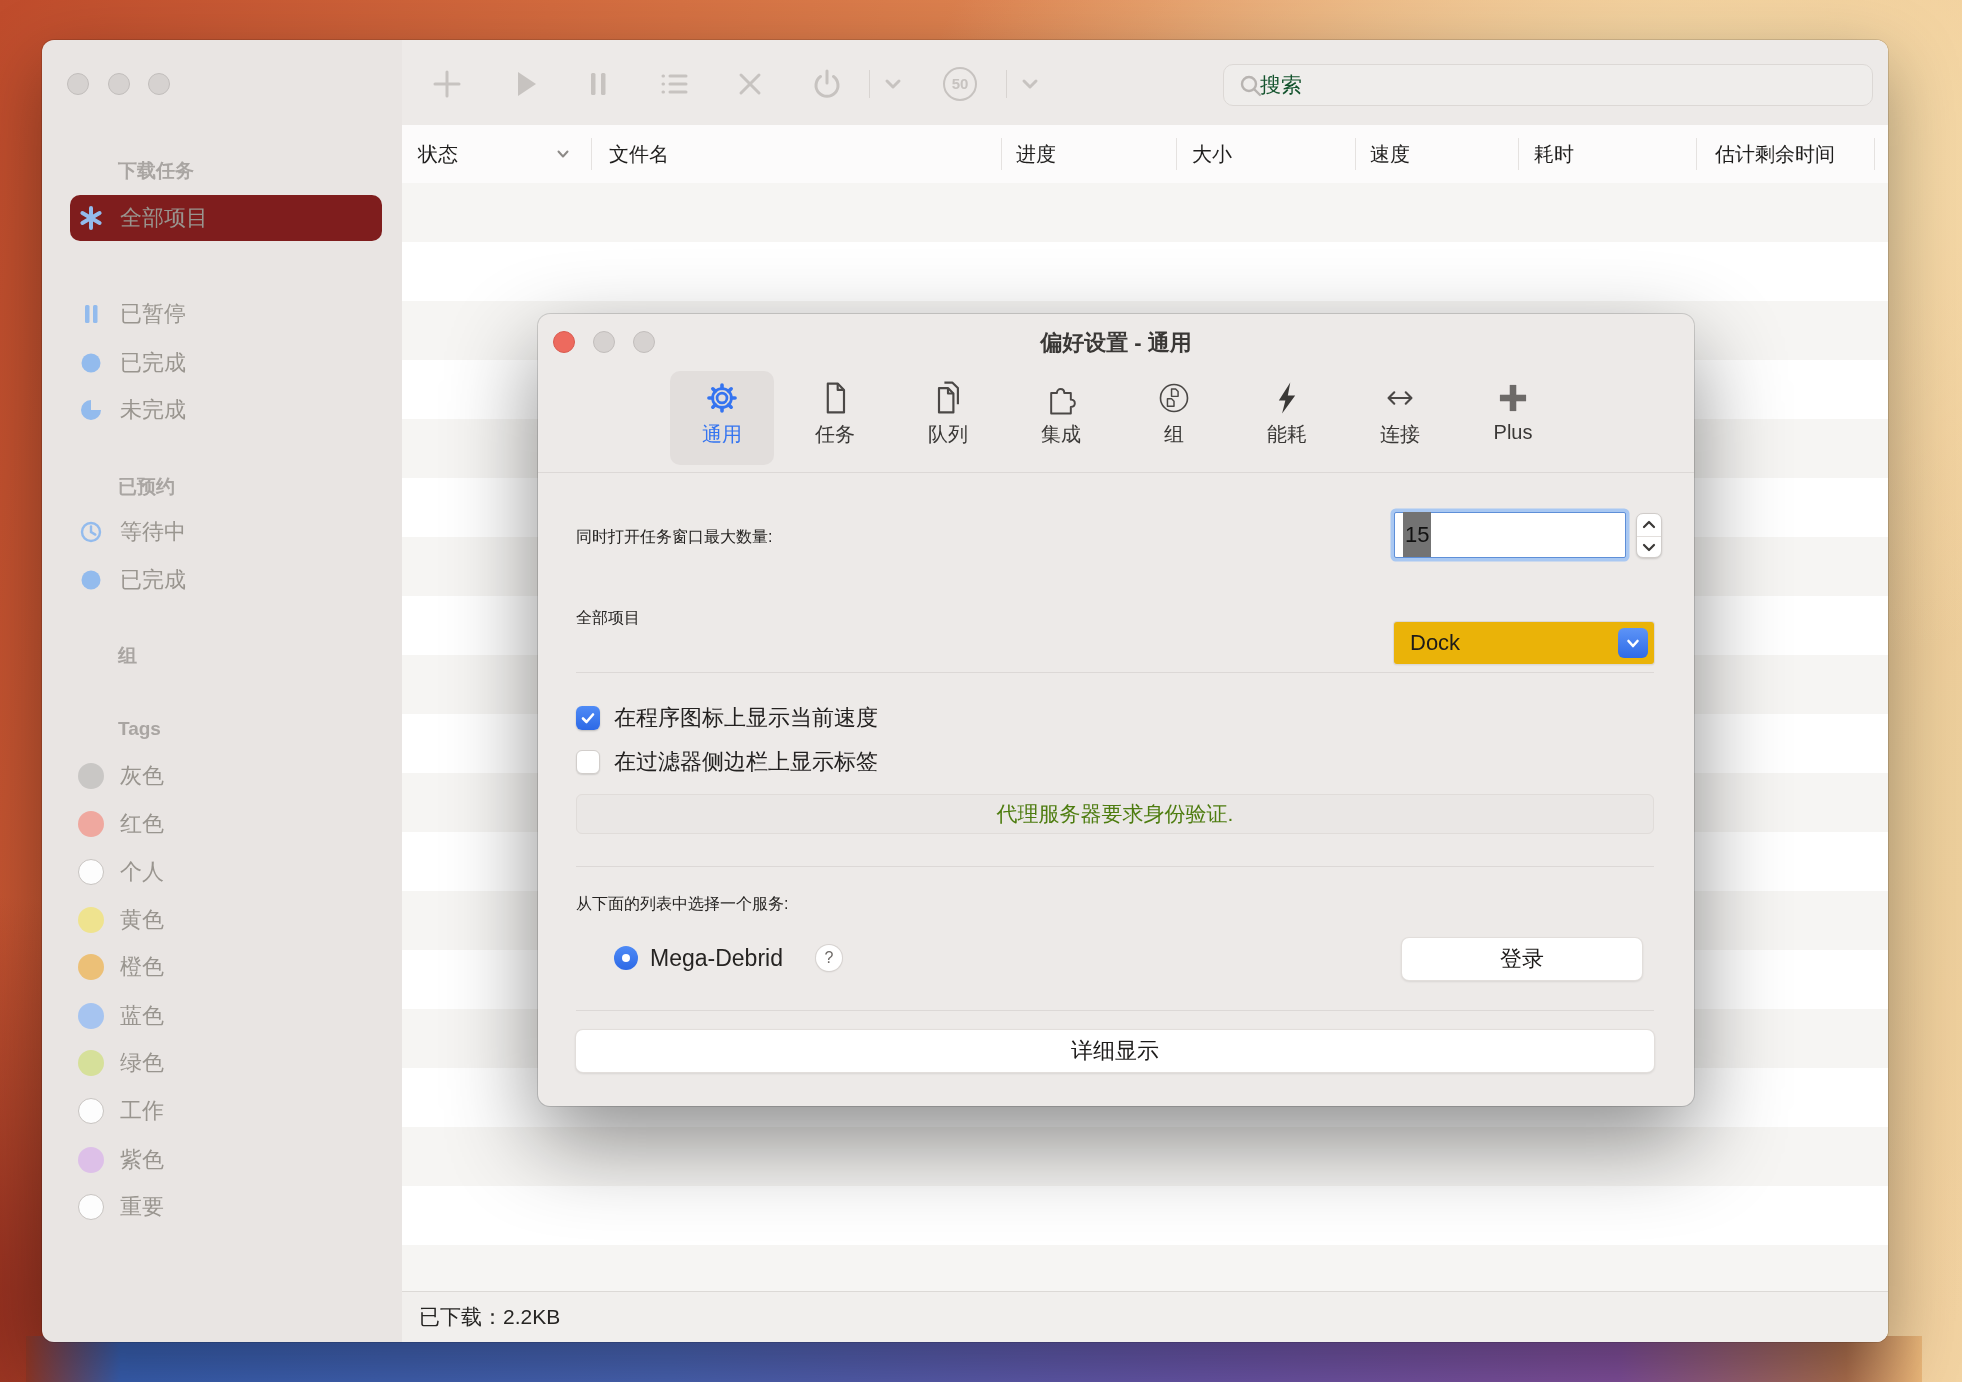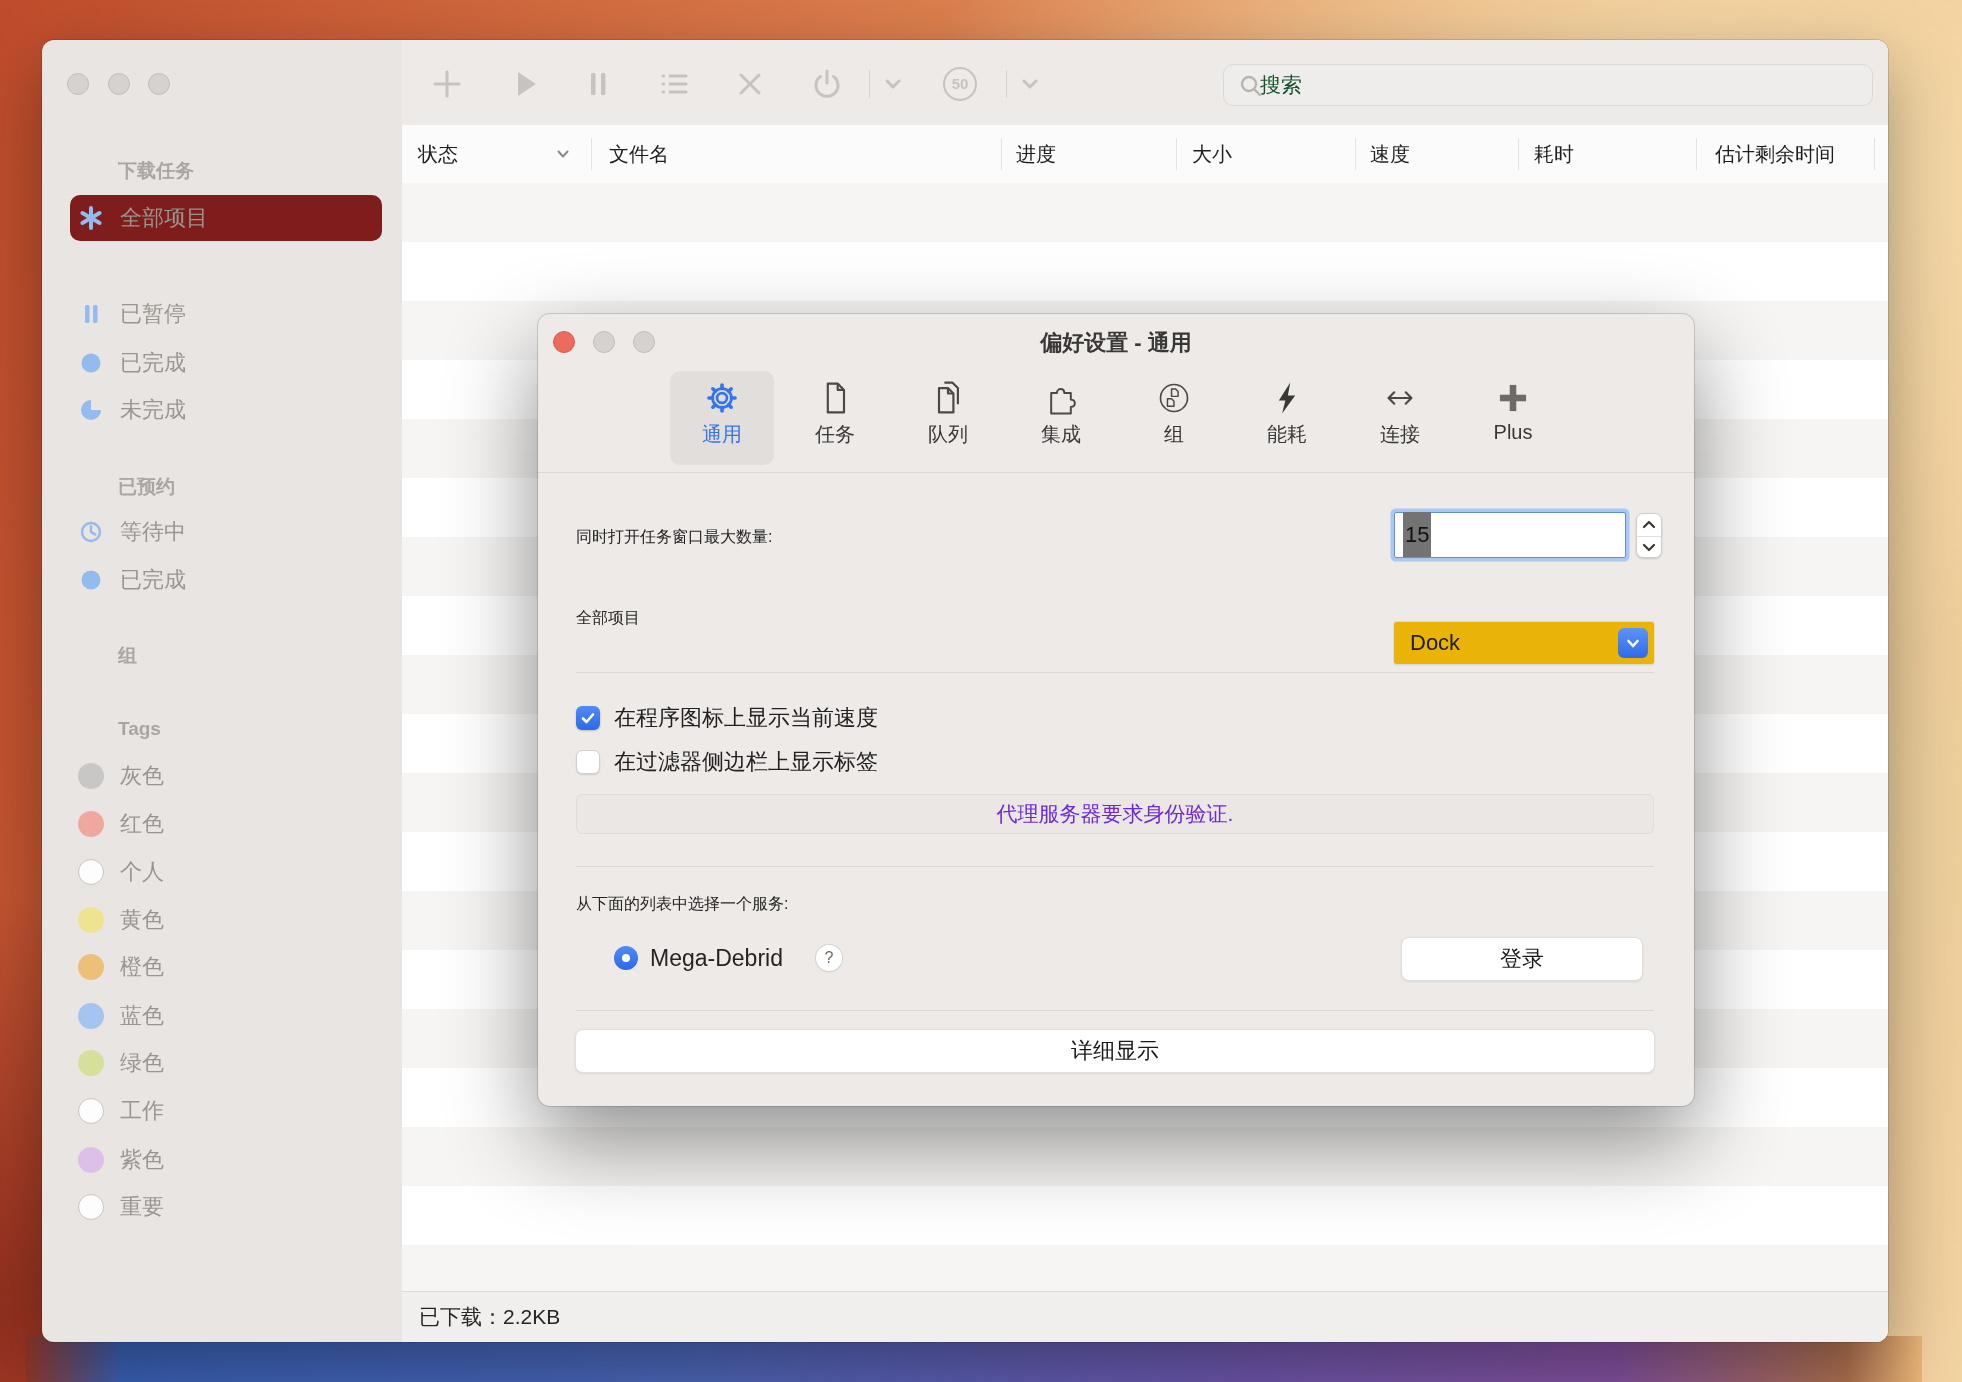--- a/index.html
+++ b/index.html
@@ -70,21 +70,21 @@
     box-shadow:0 0 0 1px #dcd8d5, 0 1px 2px rgba(0,0,0,.12);margin-top:24px;}
   #dropdown .val{left:16px;top:0;height:42px;line-height:42px;font-size:22px;color:#1d1b1a;}
   #dropdown .dd-btn{right:6px;top:6px;width:30px;height:30px;border-radius:6px;
     background:linear-gradient(#5d94f7,#2f6be8);display:flex;align-items:center;justify-content:center;}
   .cbox{left:38px;width:24px;height:24px;border-radius:6px;box-sizing:border-box;}
   .cbox.on{background:linear-gradient(#4f8bf6,#2d69e6);box-shadow:0 1px 2px rgba(0,0,0,.2);
     display:flex;align-items:center;justify-content:center;}
   .cbox.off{background:#fff;border:1px solid #d2cecb;box-shadow:0 1px 1.5px rgba(0,0,0,.12);}
   .cb-lab{left:76px;height:26px;line-height:26px;font-size:22px;color:#232120;}
   #proxy{left:38px;top:480px;width:1078px;height:40px;background:#eae7e5;border:1px solid #e0dcd9;
-    border-radius:6px;box-sizing:border-box;text-align:center;line-height:38px;font-size:21px;color:#6d28d9;}
+    border-radius:6px;box-sizing:border-box;text-align:center;line-height:38px;font-size:21px;color:#4d7c0f;}
   .radio{left:76px;top:632px;width:24px;height:24px;border-radius:50%;
     background:linear-gradient(#4f8bf6,#2d69e6);display:flex;align-items:center;justify-content:center;}
   .radio .dot{width:8px;height:8px;border-radius:50%;background:#fff;}
   #help{left:278px;top:631px;width:26px;height:26px;border-radius:50%;background:#fff;
     box-shadow:0 0 0 1px #d7d3d0,0 1px 2px rgba(0,0,0,.12);text-align:center;line-height:26px;
     font-size:16px;color:#6e6a67;}
   .btn{background:#fff;border-radius:7px;box-shadow:0 0 0 1px #e2dedb,0 1px 3px rgba(0,0,0,.18);
     text-align:center;font-size:22px;color:#1c1a19;}
   #login-btn{left:864px;top:624px;width:240px;height:42px;line-height:42px;}
   #detail-btn{left:38px;top:716px;width:1078px;height:42px;line-height:42px;}

